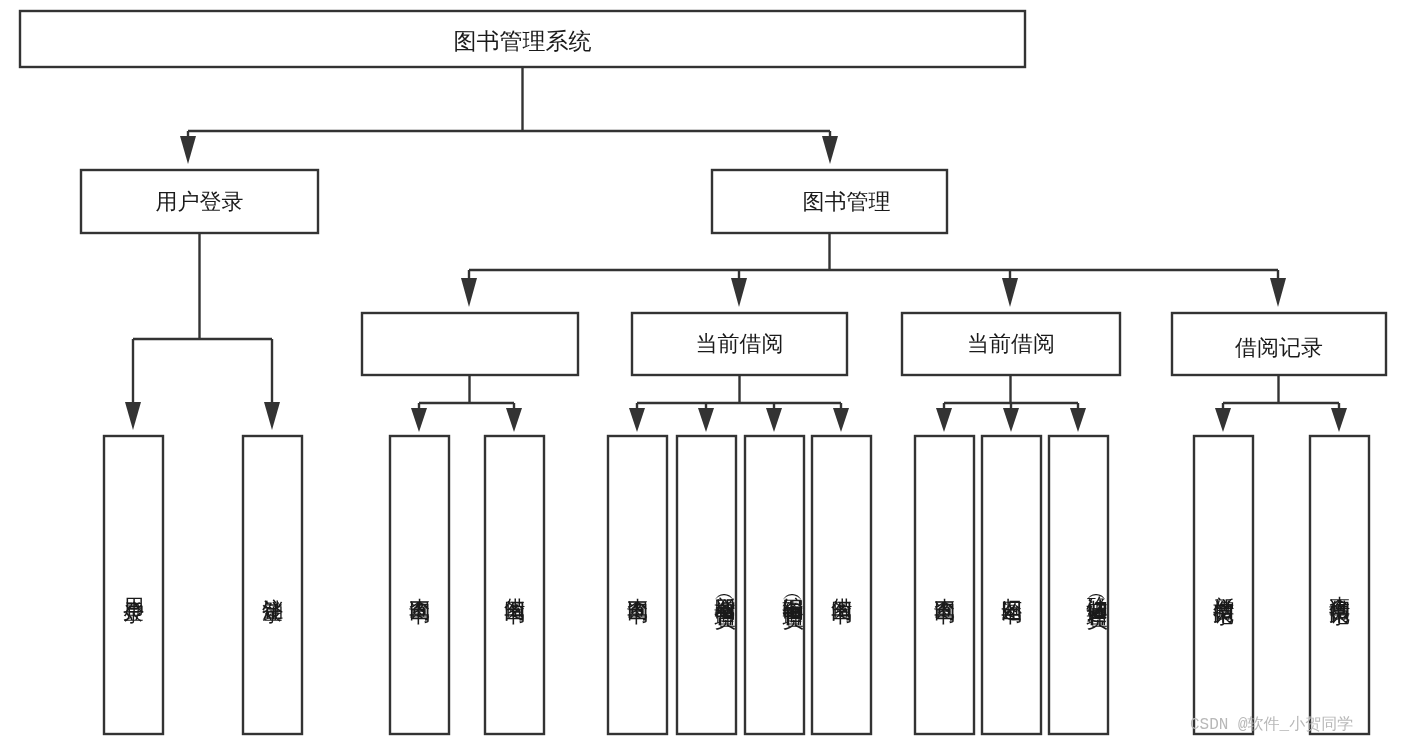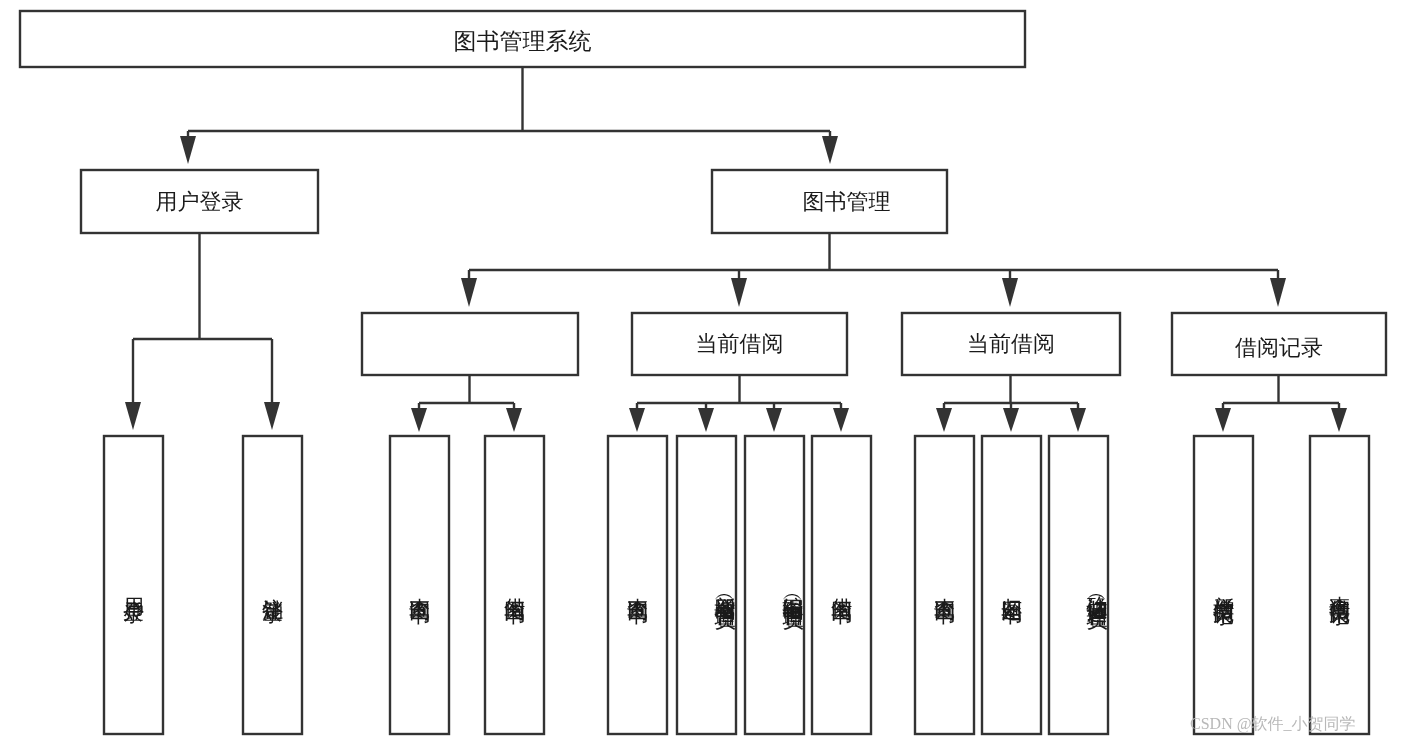--- a/index.html
+++ b/index.html
@@ -68,21 +68,21 @@
     align-items: center;
     justify-content: center;
     text-align: center;
     white-space: nowrap;
     box-sizing: border-box;
   }
   .watermark {
     position: absolute;
     left: 1190px;
     top: 714px;
-    font-family: Liberation Serif, serif;
+    font-family: Liberation Mono, monospace;
     font-size: 16px;
     color: #b8b8b8;
     white-space: nowrap;
     user-select: none;
   }
 </style>
 </head>
 <body>
 
 <div id="diagram-root">

